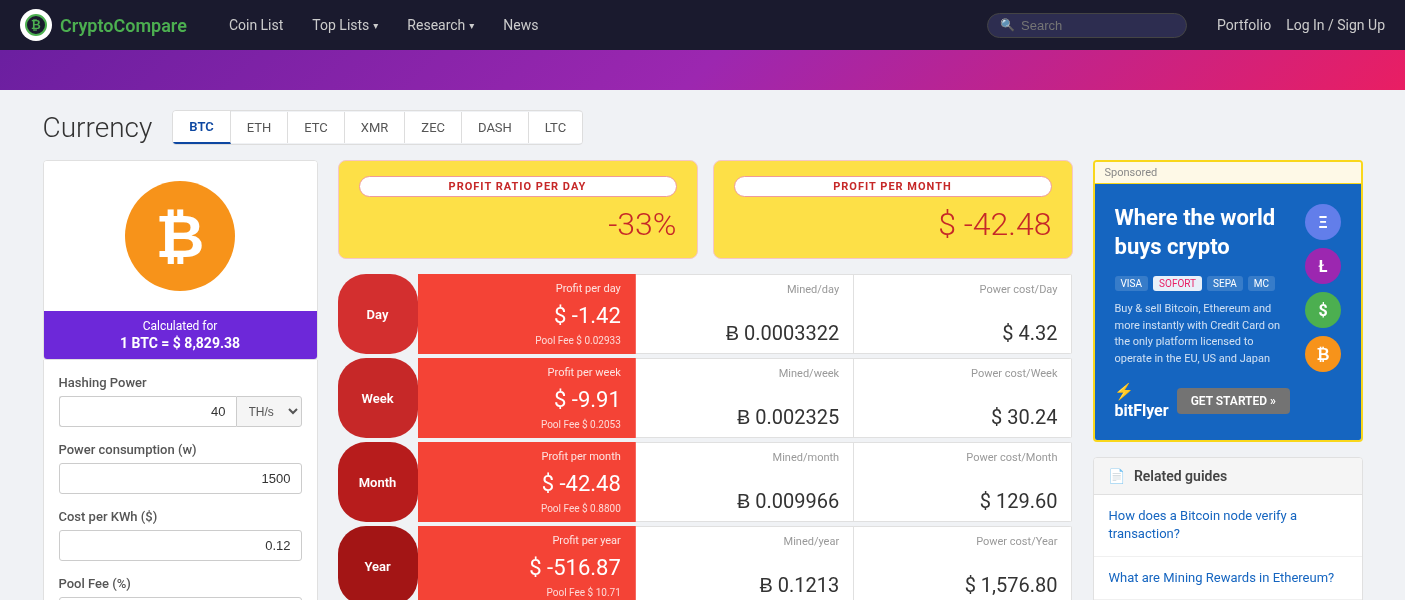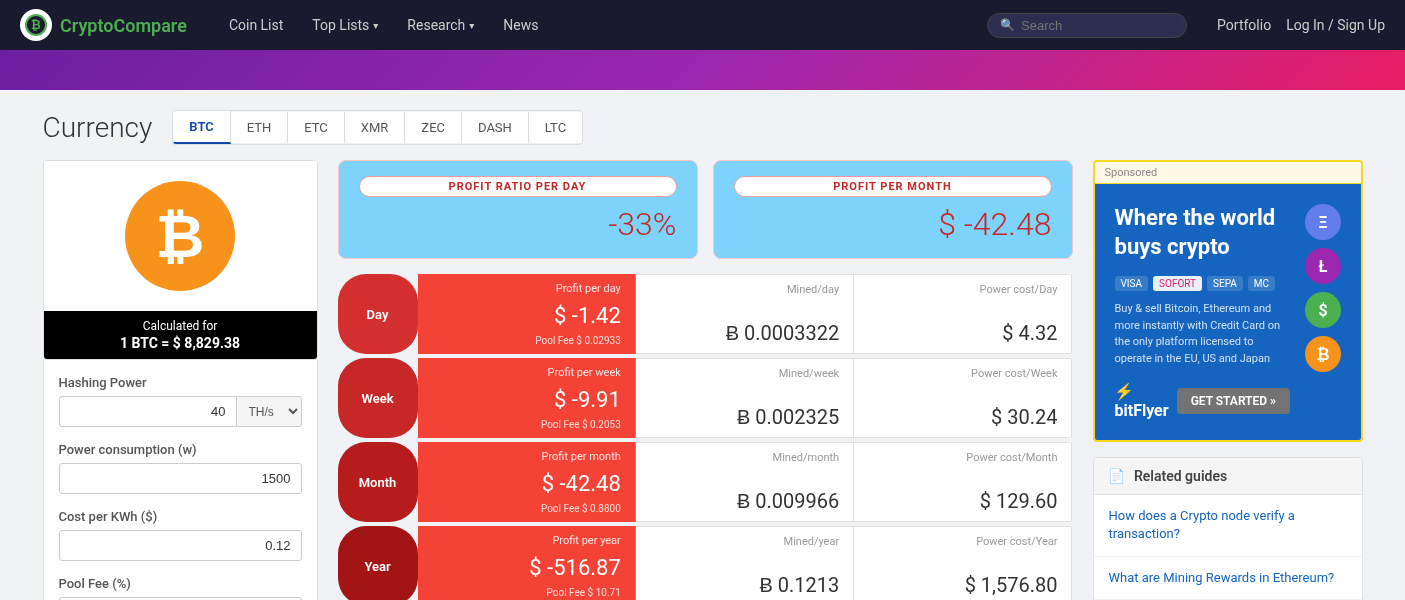--- a/index.html
+++ b/index.html
@@ -110,21 +110,21 @@
     .btc-circle {
       width: 110px; height: 110px;
       background: #f7931a;
       border-radius: 50%;
       display: flex; align-items: center; justify-content: center;
       font-size: 60px;
       color: #fff;
       font-weight: bold;
     }
     .coin-calc {
-      background: #000000;
+      background: #6d28d9;
       color: #fff;
       text-align: center;
       padding: 8px;
       font-size: 12px;
     }
     .coin-calc .rate { font-size: 14px; font-weight: 700; margin-top: 2px; }
 
     
     .calc-form { background: #fff; border: 1px solid #e0e0e0; border-top: none; padding: 15px; }
     .form-group { margin-bottom: 15px; }
@@ -153,21 +153,21 @@
     }
 
     
     .profit-summary { display: flex; gap: 15px; margin-bottom: 15px; }
     .profit-box {
       flex: 1;
       border-radius: 8px;
       padding: 15px 20px;
       text-align: right;
     }
-    .profit-box.negative { background: #7dd3fc; border: 1px solid #f5c6c6; }
+    .profit-box.negative { background: #fde047; border: 1px solid #f5c6c6; }
     .profit-box-label {
       font-size: 11px;
       font-weight: 700;
       letter-spacing: 1px;
       color: #c62828;
       text-transform: uppercase;
       text-align: center;
       background: #fff;
       display: inline-block;
       padding: 3px 10px;
@@ -503,21 +503,21 @@
           </div>
         </div>
       </div>
 
       <div class="related-guides">
         <div class="guides-header">
           <span class="guides-header-icon">📄</span>
           <span class="guides-header-title">Related guides</span>
         </div>
         <div id="guides-list">
-            <div class="guide-item">How does a Crypto node verify a transaction?</div>
+            <div class="guide-item">How does a Bitcoin node verify a transaction?</div>
             <div class="guide-item">What are Mining Rewards in Ethereum?</div>
             <div class="guide-item">How to Identify a Bitcoin or Ethereum...</div>
           </div>
       </div>
     </div>
 
   </div>
 </div>
 
 </body></html>

